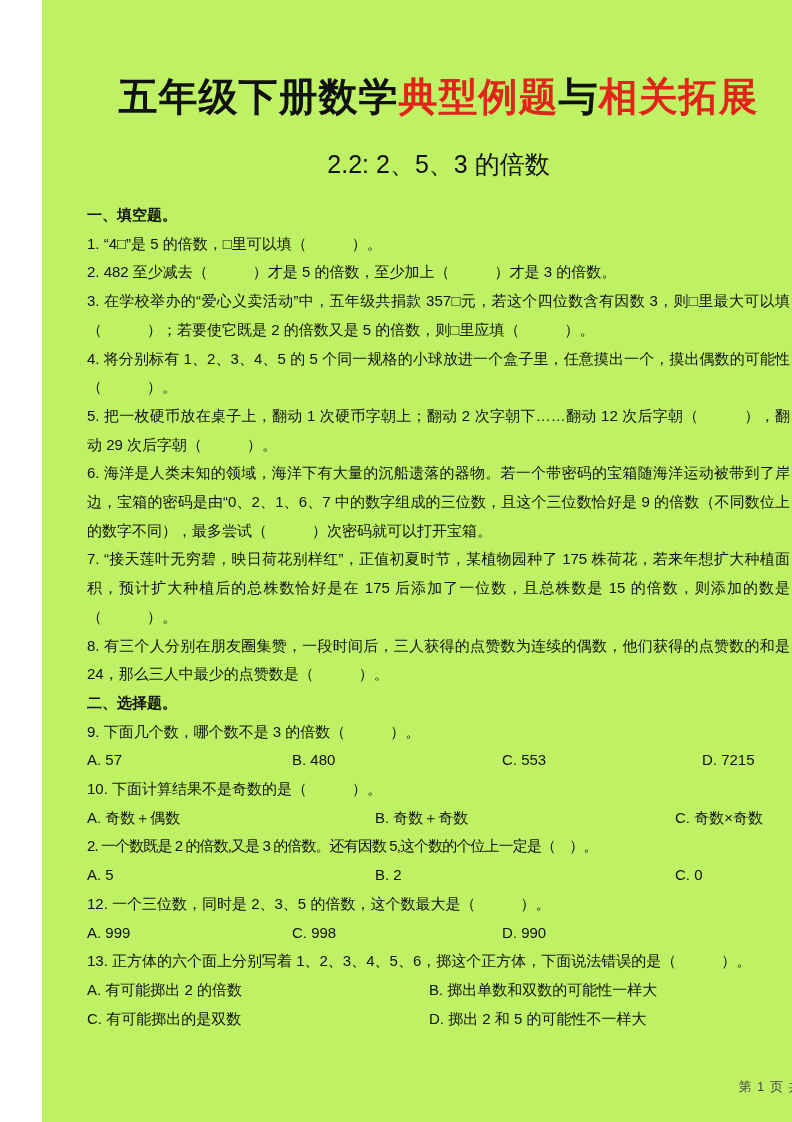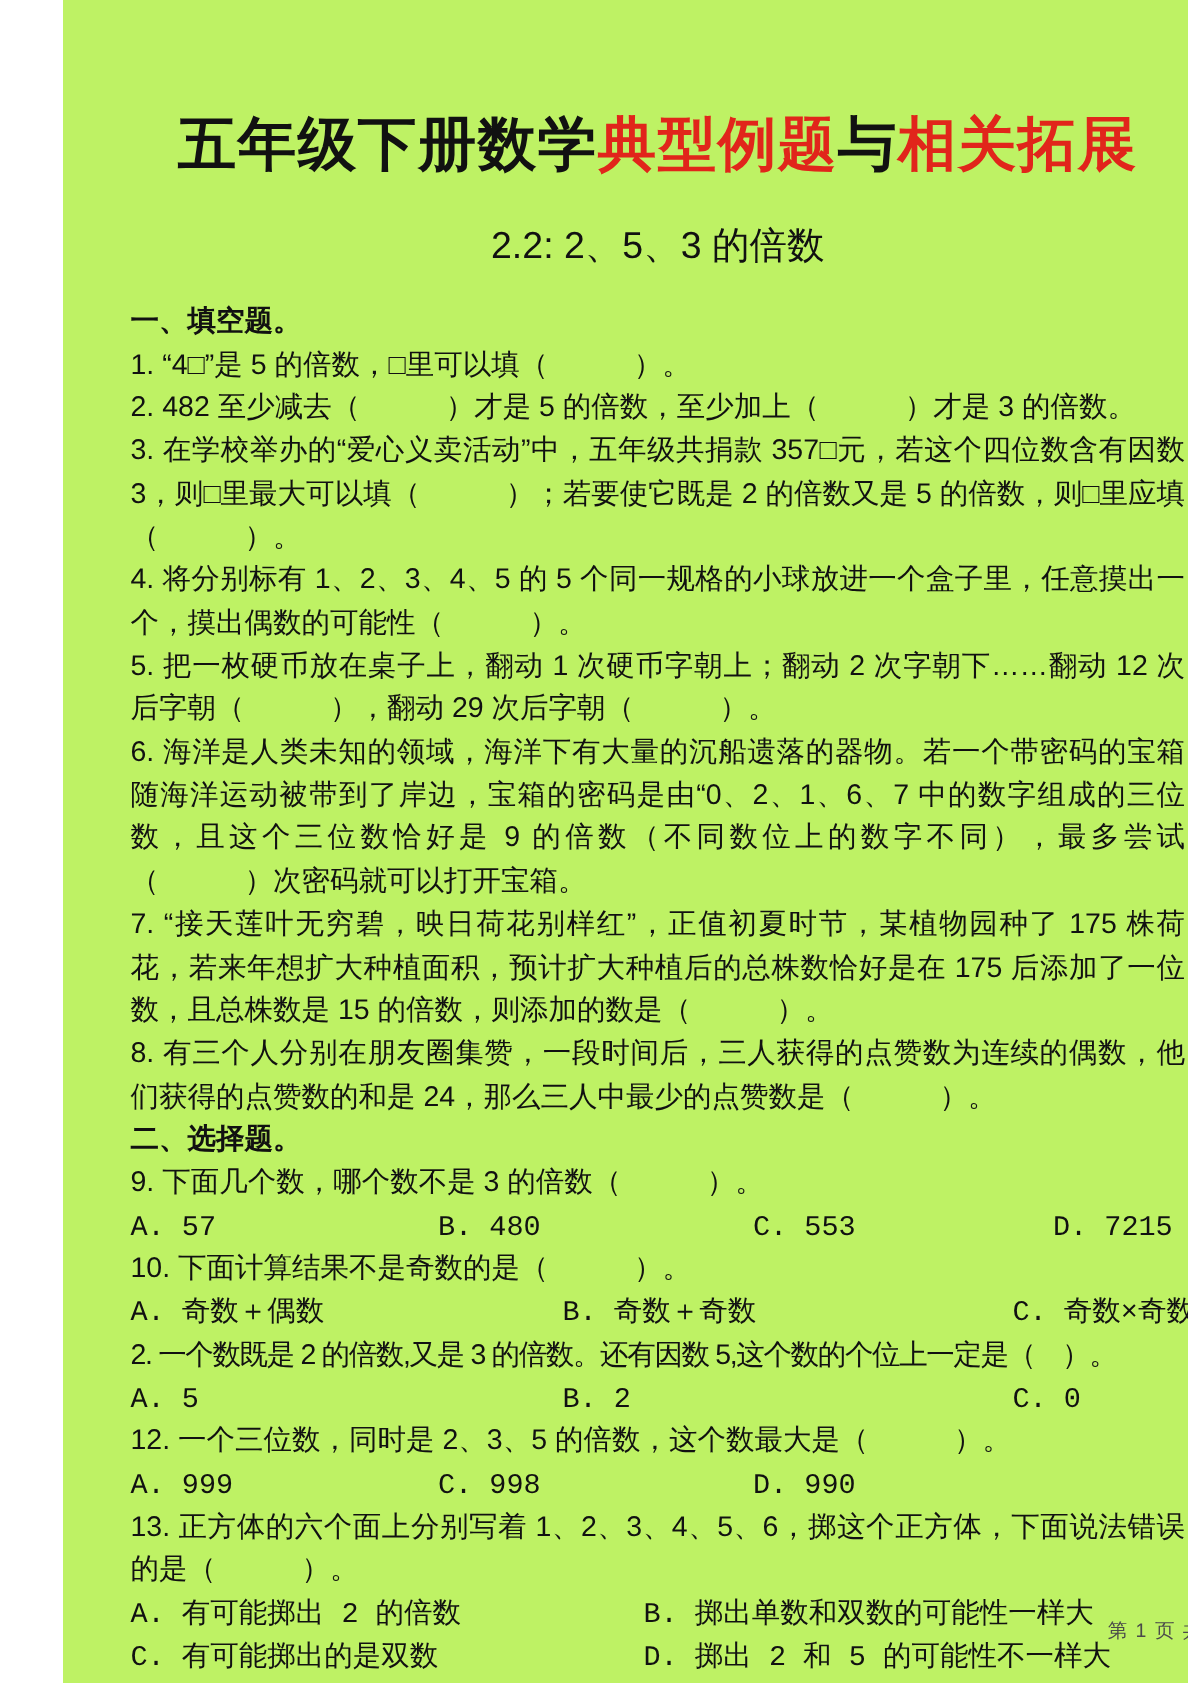--- a/index.html
+++ b/index.html
@@ -24,29 +24,29 @@
   }
   .subtitle {
     text-align: center;
     font-size: 25px;
     font-weight: 400;
     margin-top: 13px;
     line-height: 32px;
   }
   .doc-body {
     margin-top: 9px;
-    font-size: 19px;
+    font-size: 15px;
     line-height: 28.7px;
     text-align: justify;
   }
   .line { margin: 0; }
   .heading { font-weight: 700; text-align: left; }
   .para { }
   .tight { letter-spacing: -0.9px; }
-  .options { display: grid; text-align: left; font-family: Liberation Mono, monospace; }
+  .options { display: grid; text-align: left; }
   .opt-4 { grid-template-columns: 205px 210px 200px 1fr; }
   .opt-3 { grid-template-columns: 288px 300px 1fr; }
   .opt-2 { grid-template-columns: 342px 1fr; }
   .option { white-space: nowrap; }
   .footer {
     position: absolute;
     bottom: 26px;
     left: 0;
     width: 100%;
     text-align: right;

